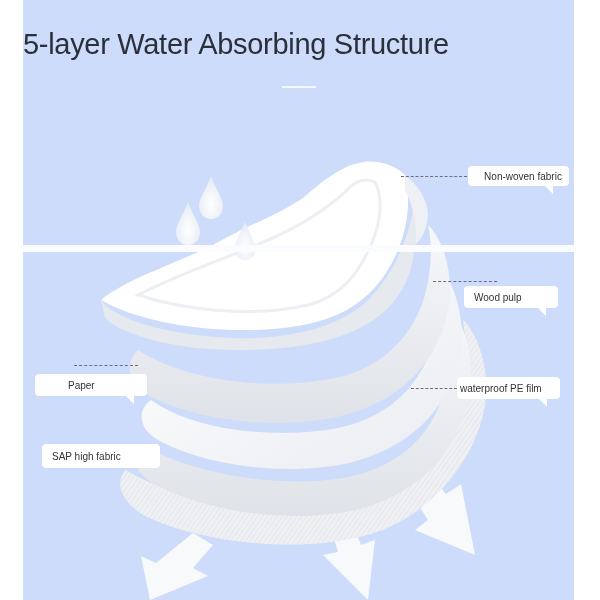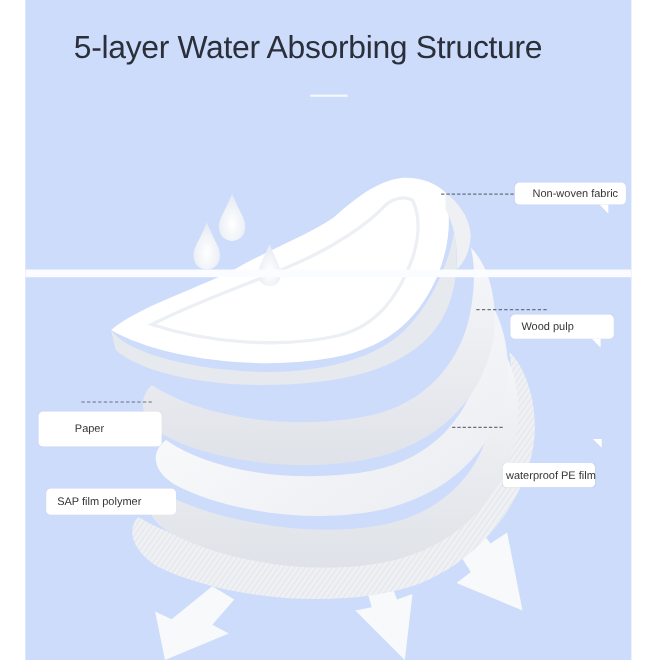--- a/index.html
+++ b/index.html
@@ -1,19 +1,19 @@
 <!DOCTYPE html>
 <html><head>
 <meta charset="utf-8">
 <style>
   html, body { margin: 0; padding: 0; background: #ffffff; }
   body { width: 600px; height: 600px; position: relative; overflow: hidden; font-family: "Liberation Sans", sans-serif; }
   .panel { position: absolute; left: 23px; top: 0; width: 551px; height: 600px; background: #cddcfb; overflow: hidden; }
   .band { position: absolute; left: 0; top: 245px; width: 551px; height: 7px; background: #fafcff; z-index: 3; }
-  .title { position: absolute; left: 0; width: 514px; top: 28px; text-align: center; font-size: 29px; color: #2b2f3a; letter-spacing: -0.3px; z-index: 5; }
+  .title { position: absolute; left: 0; width: 514px; top: 28px; font-size: 29px; color: #2b2f3a; letter-spacing: -0.3px; z-index: 5; }
   .title-rule { position: absolute; left: 259px; top: 86px; width: 34px; height: 2px; background: #f4f8ff; z-index: 5; }
   .art { position: absolute; left: 0; top: 0; width: 551px; height: 600px; z-index: 2; }
   .label { position: absolute; z-index: 6; }
   .bubble { position: absolute; background: #ffffff; border-radius: 4px; font-size: 10px; color: #333; white-space: nowrap; display: flex; align-items: center; box-shadow: 0 0 1px rgba(0,0,0,0.05); }
   .tail { position: absolute; width: 0; height: 0; border-left: 8px solid transparent; border-top: 8px solid #ffffff; }
   .dash { position: absolute; height: 0; border-top: 1px dashed #6a6f7b; }
 </style>
 </head>
 <body>
 
@@ -83,34 +83,34 @@
   <div class="label">
     <div class="dash" style="left:410px; top:281px; width:64px;"></div>
     <div class="bubble" style="left:441px; top:286px; width:94px; height:22px; padding-left:10px; box-sizing:border-box;">
       <span>Wood pulp</span>
     </div>
     <div class="tail" style="left:515px; top:308px;"></div>
   </div>
 
   <div class="label">
     <div class="dash" style="left:388px; top:388px; width:46px;"></div>
-    <div class="bubble" style="left:434px; top:377px; width:84px; height:22px; padding-left:3px; box-sizing:border-box;margin-top:44px;">
+    <div class="bubble" style="left:434px; top:377px; width:103px; height:22px; padding-left:3px; box-sizing:border-box;">
       <span>waterproof PE film</span>
     </div>
     <div class="tail" style="left:516px; top:399px;"></div>
   </div>
 
   <div class="label">
     <div class="dash" style="left:51px; top:365px; width:64px;"></div>
-    <div class="bubble" style="left:12px; top:374px; width:112px; height:32px; padding-left:33px; box-sizing:border-box;">
+    <div class="bubble" style="left:12px; top:374px; width:112px; height:22px; padding-left:33px; box-sizing:border-box;">
       <span>Paper</span>
     </div>
     <div class="tail" style="left:103px; top:396px;"></div>
   </div>
 
   <div class="label">
 
     <div class="bubble" style="left:19px; top:444px; width:118px; height:24px; padding-left:10px; box-sizing:border-box;">
-      <span>SAP film polymer</span>
+      <span>SAP high fabric</span>
     </div>
   </div>
 
 </div>
 
 </body></html>

